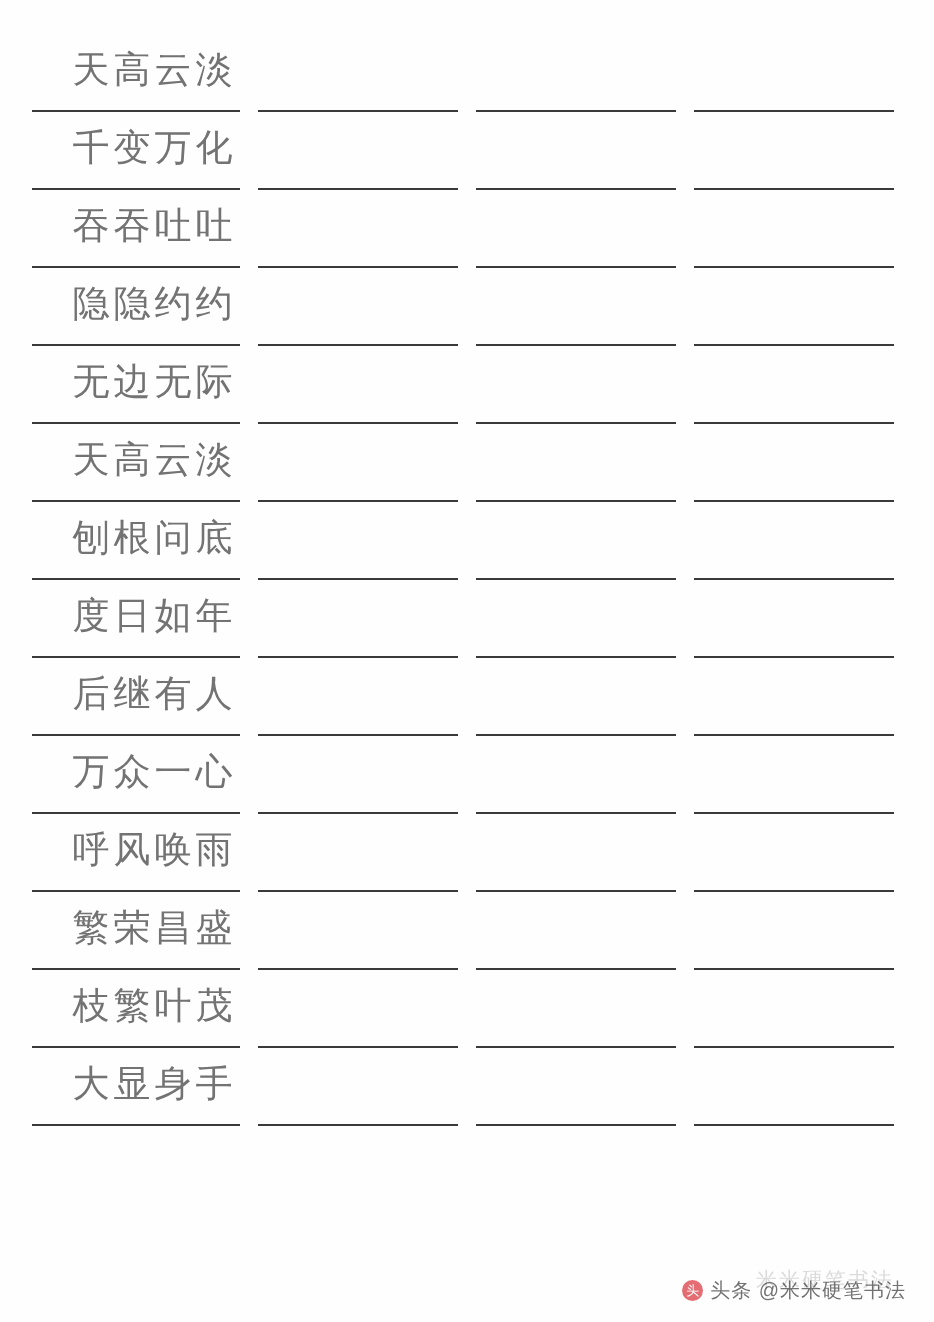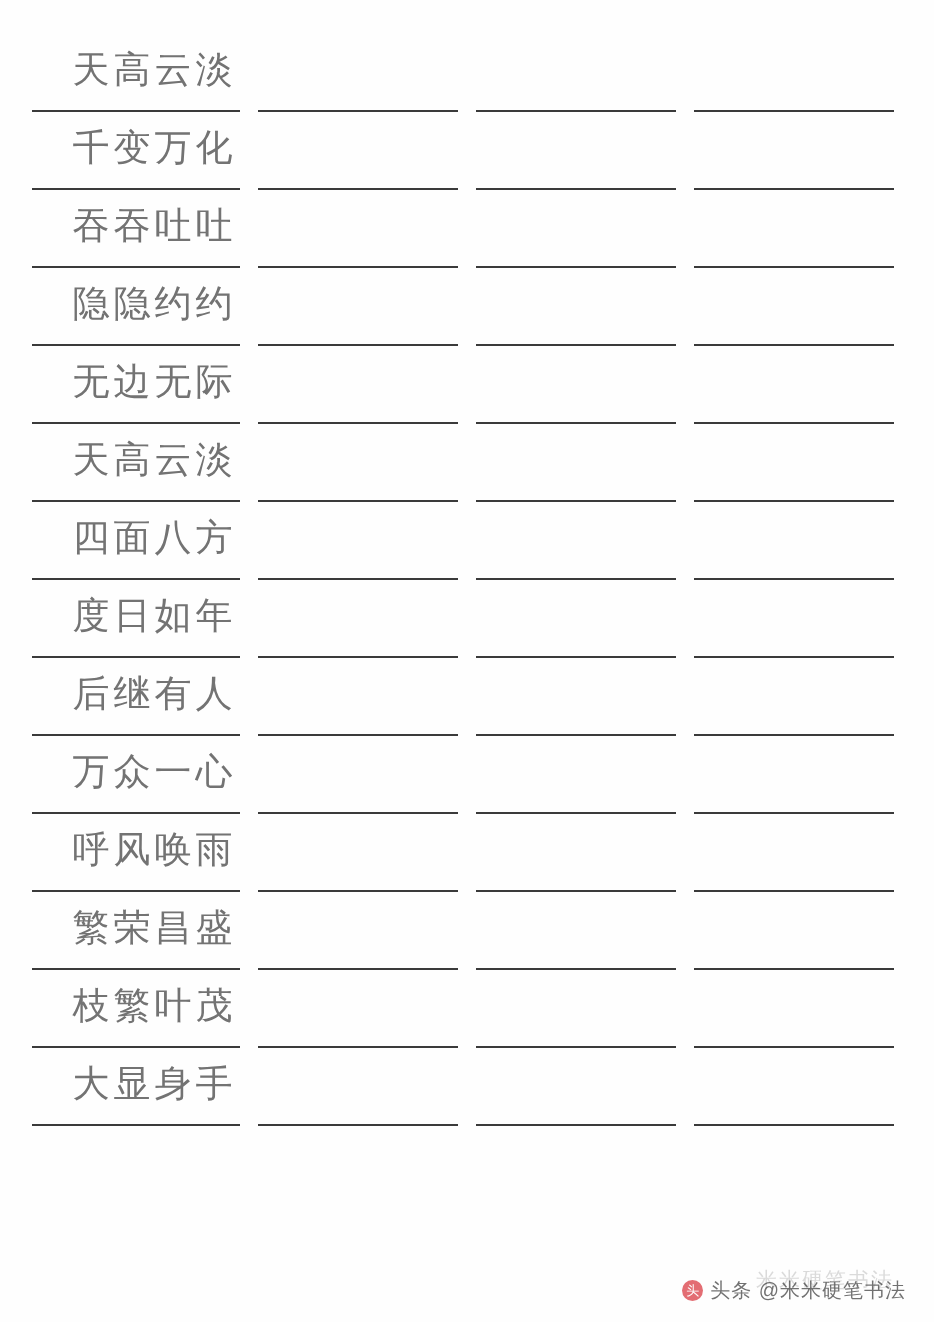--- a/index.html
+++ b/index.html
@@ -167,21 +167,21 @@
       <div class="row">
         <div class="cell cell-word">
           <span class="word">天高云淡</span>
         </div>
         <div class="cell cell-blank"></div>
         <div class="cell cell-blank"></div>
         <div class="cell cell-blank"></div>
       </div>
       <div class="row">
         <div class="cell cell-word">
-          <span class="word">四面八方</span>
+          <span class="word">刨根问底</span>
         </div>
         <div class="cell cell-blank"></div>
         <div class="cell cell-blank"></div>
         <div class="cell cell-blank"></div>
       </div>
       <div class="row">
         <div class="cell cell-word">
           <span class="word">度日如年</span>
         </div>
         <div class="cell cell-blank"></div>

